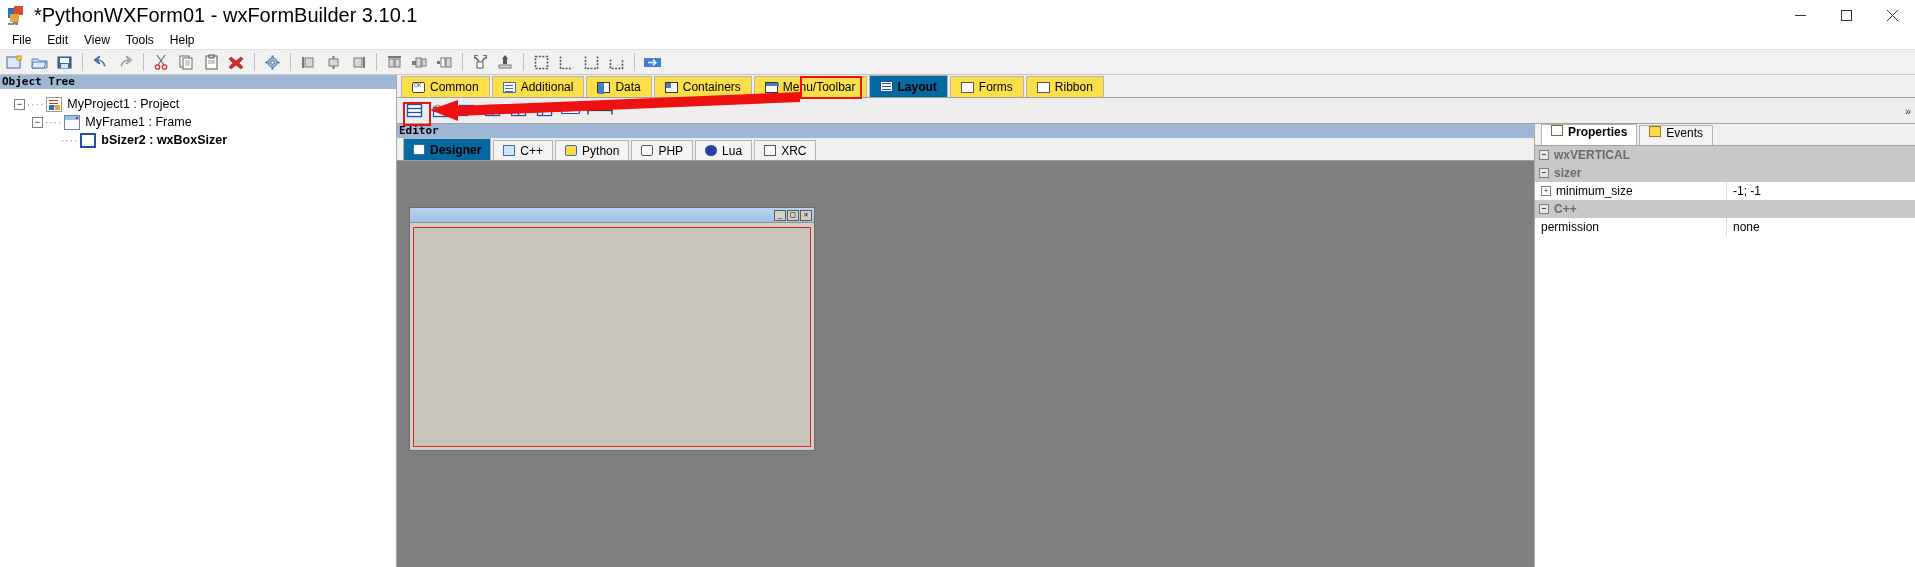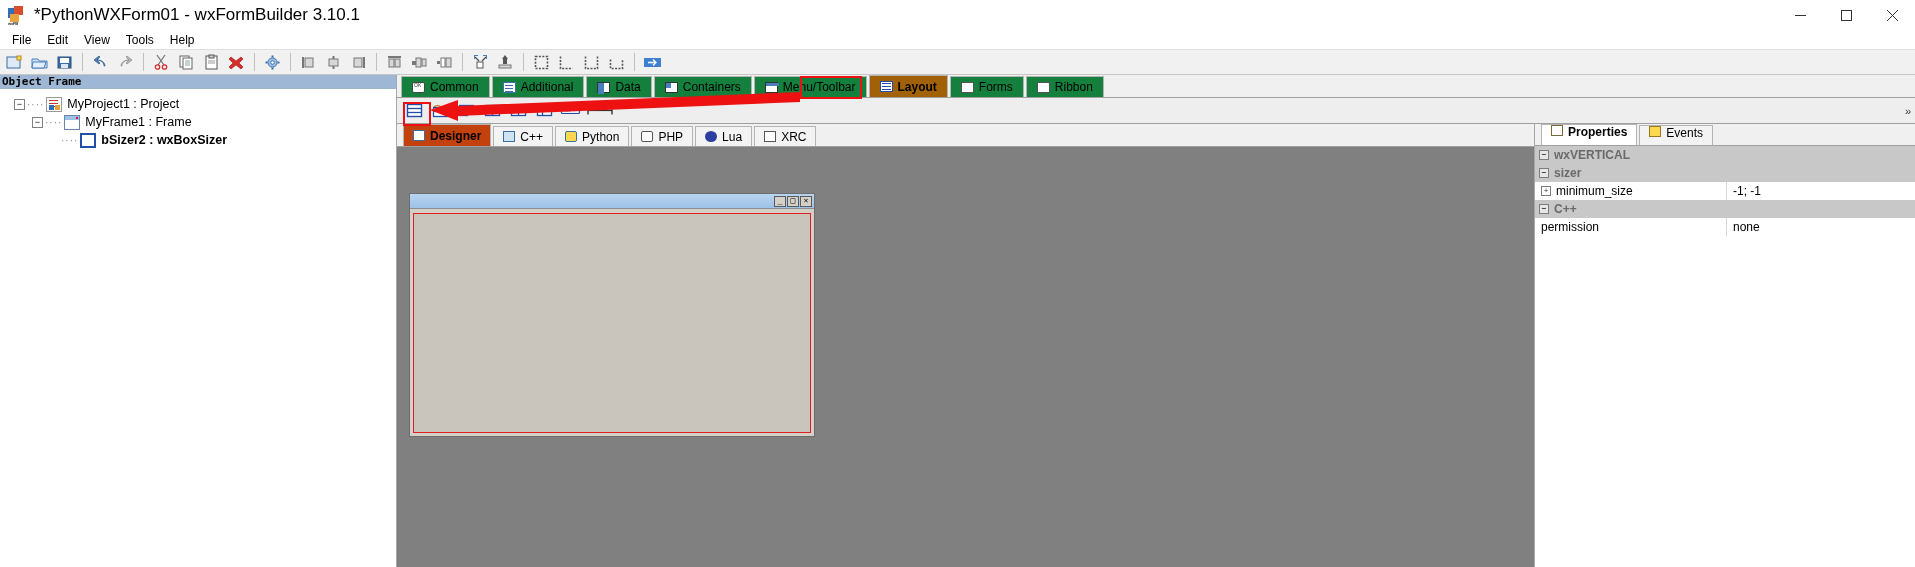--- a/index.html
+++ b/index.html
@@ -22,21 +22,21 @@
     border-bottom: 0;
   }
   .title-icon {
     width: 18px; height: 18px; margin-left: 8px; margin-right: 8px;
     position: relative; flex: none;
   }
   .title-icon .sq1 { position:absolute; left:0; top:2px; width:10px; height:10px; background:#2f6fb5; }
   .title-icon .sq2 { position:absolute; left:6px; top:0; width:9px; height:9px; background:#d94c2e; }
   .title-icon .sq3 { position:absolute; left:2px; top:8px; width:9px; height:8px; background:#e8a33d; }
   .title-icon .lbl { position:absolute; left:0; bottom:-2px; font-size:4px; font-weight:bold; color:#222; letter-spacing:-0.2px;}
-  .title-text { font-size: 17px; color: #000; }
+  .title-text { font-size: 20px; color: #000; }
   .winbtns { margin-left: auto; display: flex; height: 30px; }
   .winbtn {
     width: 46px; height: 30px; display:flex; align-items:center; justify-content:center;
     color: #222; font-size: 13px;
   }
   .winbtn svg { display:block; }
 
   
   .menubar {
     height: 20px; display:flex; align-items:center;
@@ -91,24 +91,24 @@
 
   .palette-section { background:#f0f0f0; }
   .palette-tabs {
     display:flex; align-items:flex-end; height:23px;
     padding-left:4px; background:#f0f0f0; position:relative;
     border-bottom:1px solid #a0a0a0;
   }
   .ptab {
     height:21px; display:flex; align-items:center; gap:5px;
     padding: 0 10px; margin-right:2px;
-    background:#15803d; border:1px solid #b4b4b4; border-bottom:none;
+    background:#fde047; border:1px solid #b4b4b4; border-bottom:none;
     font-size:12px; color:#000; white-space:nowrap;
   }
-  .ptab.active { background:#a16207; height:22px; font-weight:bold; }
+  .ptab.active { background:#0369a1; height:22px; font-weight:bold; }
   .ptab .pico { width:13px; height:11px; flex:none; position:relative; }
   .pi-common { border:1px solid #444; background:#fff; border-radius:2px; }
   .pi-common:after { content:'OK'; position:absolute; left:1px; top:-1px; font-size:5px; color:#333; }
   .pi-additional { background:#fff; border:1px solid #3d6fa8; }
   .pi-additional:after{content:''; position:absolute; left:1px; top:2px; width:8px; height:1px; box-shadow:0 3px 0 #3d6fa8, 0 6px 0 #3d6fa8; background:#3d6fa8;}
   .pi-data { background:#fff; border:1px solid #333; }
   .pi-data:after{content:''; position:absolute; left:0; top:0; width:6px; height:11px; background:#4a7fbd;}
   .pi-containers { background:#fff; border:1px solid #333; }
   .pi-containers:after{content:''; position:absolute; left:0; top:0; width:5px; height:5px; background:#4a7fbd;}
   .pi-menutb { background:#fff; border:1px solid #333; }
@@ -129,21 +129,21 @@
   .editor-section { flex:1; display:flex; min-height:0; }
   .editor-col { flex:1; display:flex; flex-direction:column; min-width:0; background:#f0f0f0; border-right:1px solid #a8a8a8;}
   .editor-tabs {
     display:flex; align-items:flex-end; height:23px; padding-left:6px;
     background:#f0f0f0; border-bottom:1px solid #a0a0a0;
   }
   .etab {
     height:20px; display:flex; align-items:center; gap:5px; padding:0 9px; margin-right:2px;
     background:#f3f3f3; border:1px solid #b4b4b4; border-bottom:none; font-size:12px;
   }
-  .etab.active { background:#c2410c; height:22px; font-weight:bold;align-items:center; }
+  .etab.active { background:#0369a1; height:22px; font-weight:bold;align-items:center; }
   .etab .eico { width:12px; height:11px; flex:none; }
   .ei-designer { background:#fff; border:1px solid #3a6ea5; }
   .ei-cpp { background:#cfe3f5; border:1px solid #3a6ea5; }
   .ei-python { background:#ffd94d; border:1px solid #3b6fa0; border-radius:2px; }
   .ei-php { background:#fff; border:1px solid #555; border-radius:2px; font-size:5px; }
   .ei-lua { background:#2b3fa0; border-radius:50%; }
   .ei-xrc { background:#fff; border:1px solid #555; font-size:6px; }
 
   .canvas { flex:1; background:#808080; position:relative; overflow:hidden; }
   .mockframe {
@@ -397,21 +397,21 @@
       <svg width="19" height="17" viewBox="0 0 19 17">
           <rect x="1" y="4" width="17" height="9" fill="#3f7fd0"></rect>
           <path d="M5 8.5h8M10 5.5l3 3-3 3" stroke="#fff" stroke-width="1.3" fill="none"></path>
         </svg>
     </div>
   </div>
 
   <div class="body-row">
 
     <div class="left-panel">
-      <div class="panel-caption">Object Frame</div>
+      <div class="panel-caption">Object Tree</div>
       <div class="tree">
 
         <div class="tree-row" style="padding-left:14px;">
           <span class="expander">−</span>
           <span class="dots">····</span>
           <span class="tree-ico ico-proj">
               <i class="l1"></i>
               <i class="l2"></i>
               <i class="l3"></i>
               <i class="b1"></i>
@@ -531,20 +531,21 @@
                 <line x1="26" y1="4.5" x2="26" y2="12.5" stroke="#333" stroke-width="1.4"></line>
               </svg>
           </div>
           <div class="pal-more">»</div>
         </div>
       </div>
 
       <div class="editor-section">
 
         <div class="editor-col">
+          <div class="panel-caption">Editor</div>
           <div class="editor-tabs">
             <div class="etab active">
               <span class="eico ei-designer"></span>
               <span>Designer</span>
             </div>
             <div class="etab">
               <span class="eico ei-cpp"></span>
               <span>C++</span>
             </div>
             <div class="etab">

